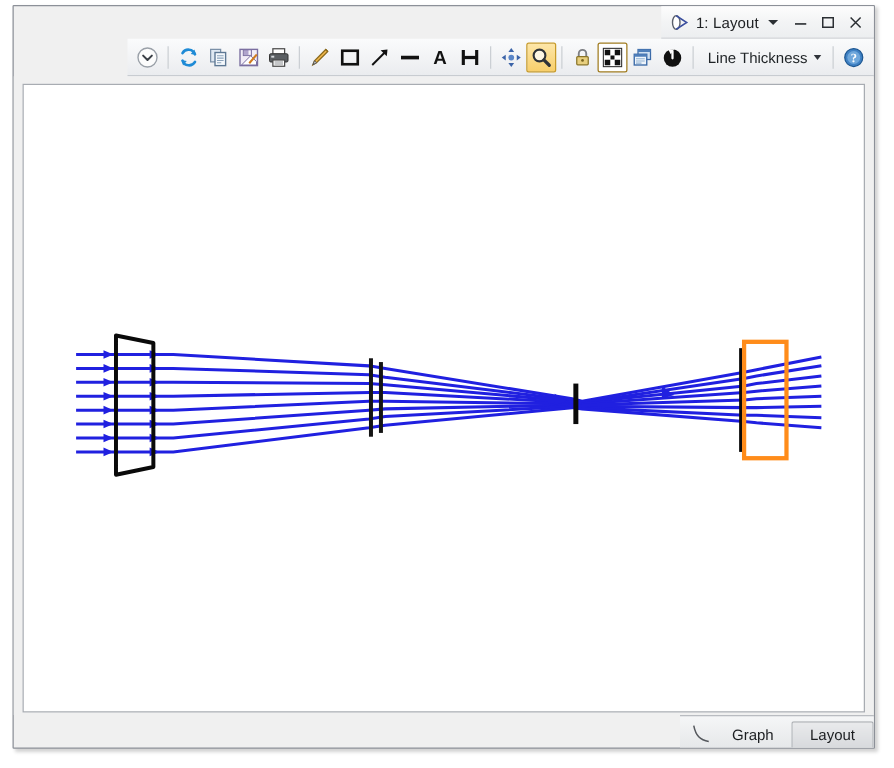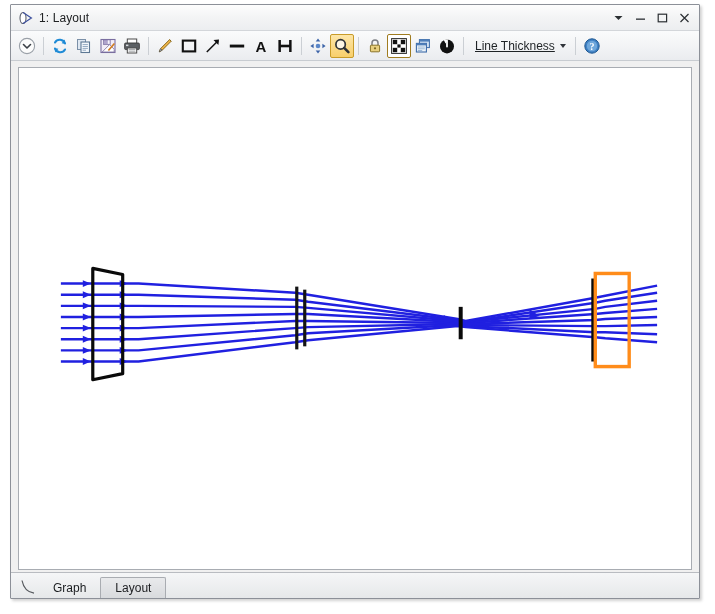--- a/index.html
+++ b/index.html
@@ -19,20 +19,21 @@
     top: 4px;
     width: 690px;
     height: 595px;
     background: #f0f0f0;
     border: 1px solid #8c9098;
     border-radius: 1px;
     box-sizing: border-box;
     box-shadow: 2px 2px 3px rgba(0,0,0,0.18);
     display: flex;
     flex-direction: column;
+    align-items: flex-end;
   }
 
   
   .titlebar {
     height: 26px;
     min-height: 26px;
     background: linear-gradient(to bottom, #fdfdfd 0%, #f3f4f5 50%, #eceef0 100%);
     border-bottom: 1px solid #d3d6da;
     display: flex;
     align-items: center;
@@ -109,21 +110,20 @@
     height: 18px;
     background: #cbcfd4;
     margin: 0 4px;
     flex: 0 0 auto;
   }
   .tlabel {
     font-size: 12px;
     color: #1f2326;
     padding: 0 3px 0 6px;
     white-space: nowrap;
-    text-decoration: underline;
   }
   .tcombo {
     display: flex;
     align-items: center;
     height: 24px;
     padding-right: 4px;
     cursor: default;
     border: 1px solid transparent;
     border-radius: 2px;
   }

